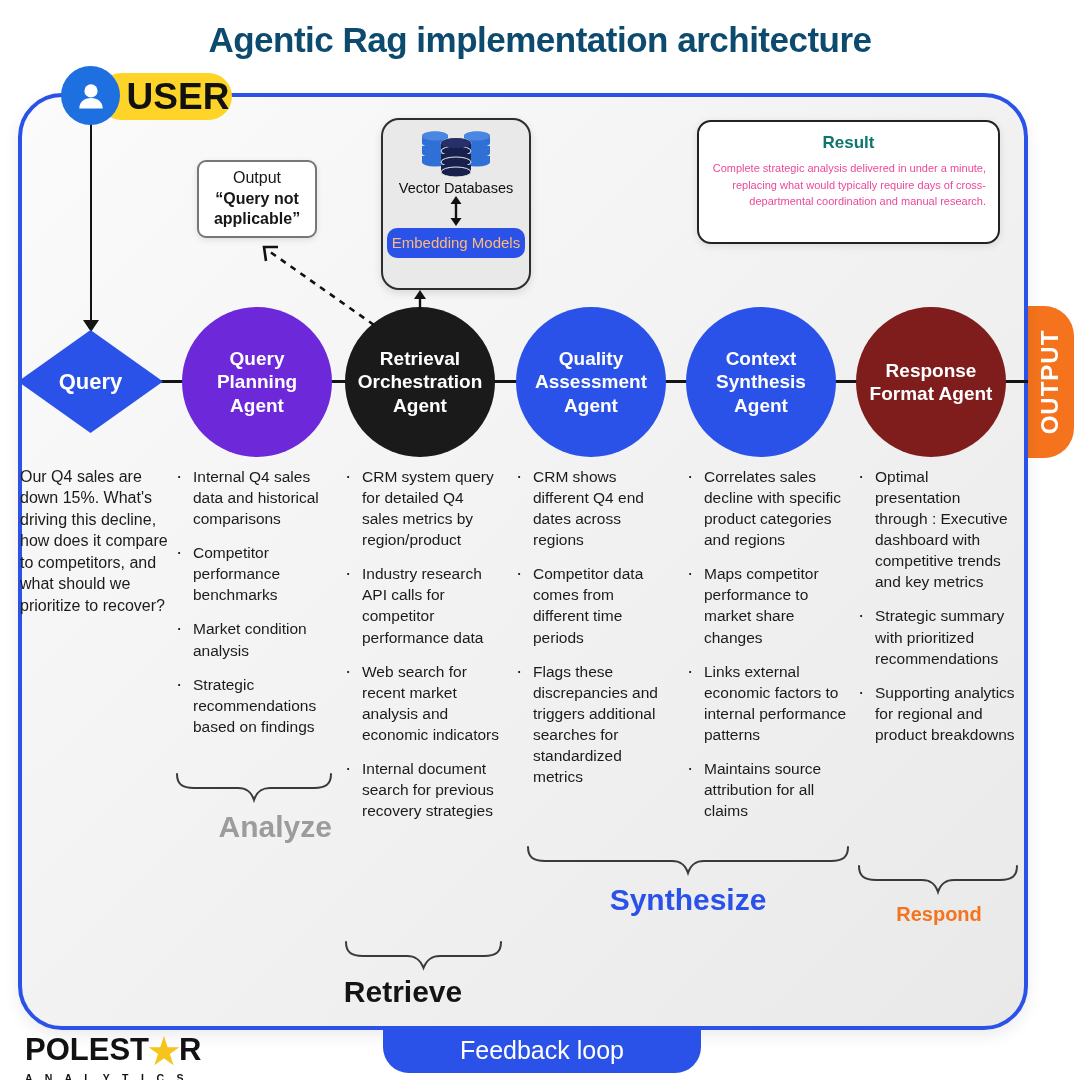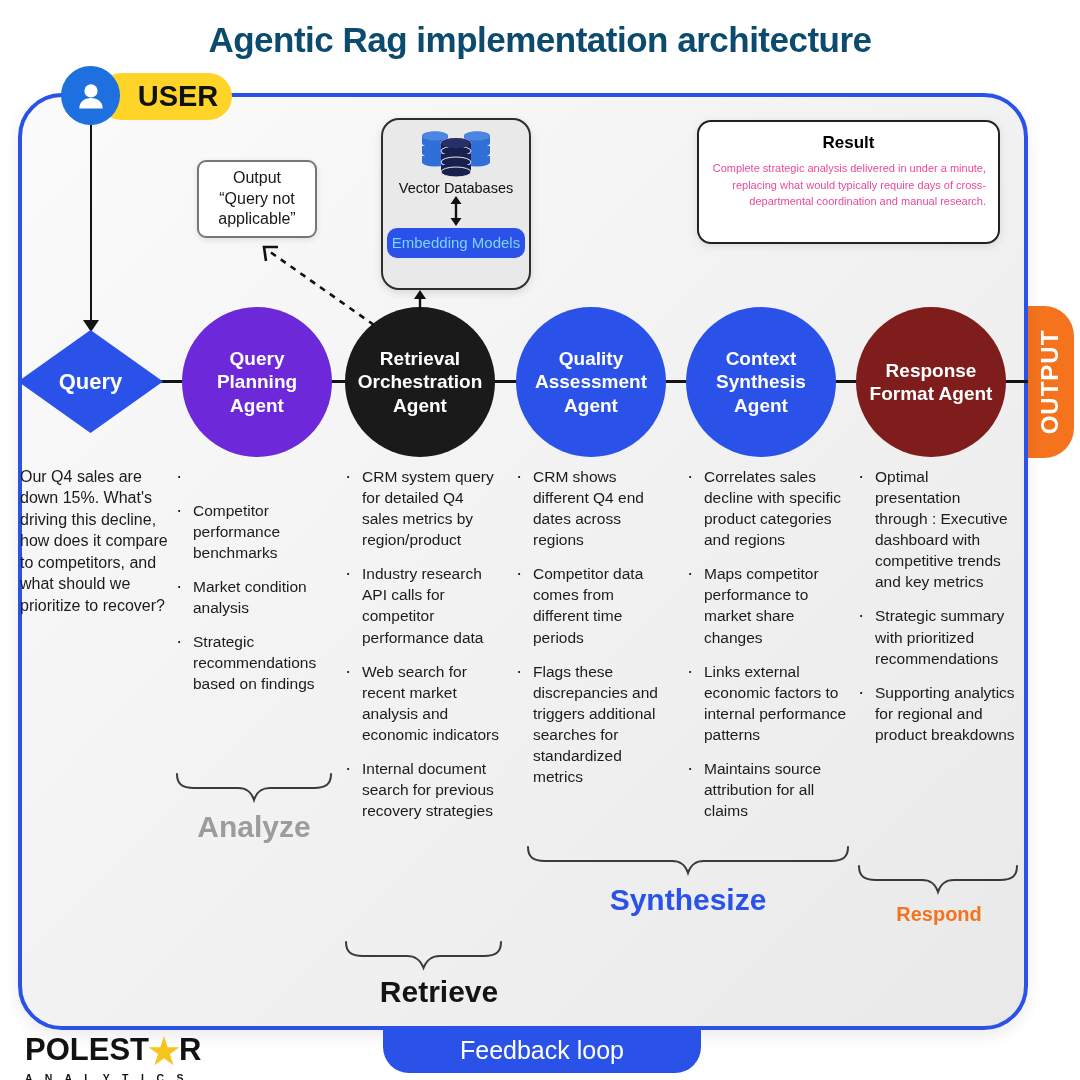--- a/index.html
+++ b/index.html
@@ -13,21 +13,21 @@
 
   
   .panel{left:18px;top:93px;width:1010px;height:937px;box-sizing:border-box;
          border:4px solid #2B52E8;border-radius:44px;
          background:linear-gradient(135deg,#fbfbfb 0%,#f1f1f1 55%,#e9e9e9 100%);
          box-shadow:0 6px 16px rgba(0,0,0,0.08);}
 
   
   .user-pill{left:98px;top:73px;width:134px;height:47px;background:#FFD429;border-radius:26px;
              display:flex;align-items:center;justify-content:center;padding-left:26px;box-sizing:border-box;
-             font-size:29px;font-weight:800;color:#111;}
+             font-size:37px;font-weight:800;color:#111;}
   .user-circle{left:61px;top:66px;width:59px;height:59px;border-radius:50%;background:#1E6FE0;
                display:flex;align-items:center;justify-content:center;z-index:3;}
 
   
   .hline{left:160px;top:380px;width:868px;height:3px;background:#141414;}
   .vline{left:90px;top:124px;width:2px;height:198px;background:#141414;}
   .varrow{left:83px;top:320px;width:0;height:0;border-left:8px solid transparent;
           border-right:8px solid transparent;border-top:12px solid #141414;}
 
   
@@ -50,49 +50,49 @@
   .output-tab{left:1026px;top:306px;width:48px;height:152px;background:#F4731C;
               border-radius:0 30px 30px 0;display:flex;align-items:center;justify-content:center;z-index:0;}
   .output-tab span{transform:rotate(-90deg);white-space:nowrap;color:#fff;font-size:24px;
                    font-weight:600;letter-spacing:1px;}
 
   
   .vector-box{left:345px;top:118px;width:150px;height:172px;box-sizing:border-box;background:#e9e9e9;
               border:2px solid #2e2e2e;border-radius:18px;display:flex;flex-direction:column;
               align-items:center;box-shadow:0 3px 8px rgba(0,0,0,0.12);margin-left:36px;}
   .vector-title{font-size:14.5px;color:#101010;margin-top:2px;}
-  .embed-box{width:134px;background:#2B52E8;color:#7dd3fc;border-radius:10px;text-align:center;
+  .embed-box{width:134px;background:#2B52E8;color:#fdba74;border-radius:10px;text-align:center;
              font-size:15px;line-height:1.3;padding:5px 2px;margin-top:2px;}
 
   
   .note-box{left:197px;top:160px;width:120px;height:78px;box-sizing:border-box;background:#fff;
             border:2px solid #777;border-radius:9px;display:flex;flex-direction:column;align-items:center;
             justify-content:center;text-align:center;font-size:16px;line-height:1.3;color:#171717;
             box-shadow:0 2px 6px rgba(0,0,0,0.10);}
   .result-box{left:697px;top:120px;width:303px;height:124px;box-sizing:border-box;background:#fff;
               border:2px solid #222;border-radius:14px;padding:11px 12px;text-align:center;
               box-shadow:0 2px 8px rgba(0,0,0,0.10);}
-  .result-title{font-size:17px;font-weight:800;color:#000000;margin-bottom:7px;}
+  .result-title{font-size:17px;font-weight:800;color:#0f766e;margin-bottom:7px;}
   .result-body{font-size:11px;line-height:1.5;color:#ec4899;text-align:right;}
 
   
   .col{top:466px;font-size:15.5px;line-height:1.36;color:#1b1b1b;}
   .col .item{display:grid;grid-template-columns:17px 1fr;margin-bottom:13px;overflow-wrap:break-word;}
   .col .dot{font-size:19px;line-height:1.1;color:#222;}
   .c1{left:20px;width:148px;font-size:16px;line-height:1.34;}
   .c2{left:176px;width:156px;}
   .c3{left:345px;width:157px;}
   .c4{left:516px;width:156px;}
   .c5{left:687px;width:161px;}
   .c6{left:858px;width:158px;}
 
   
   .phase{font-weight:800;text-align:center;}
-  .ph-analyze{left:176px;width:156px;top:810px;font-size:30px;color:#9c9c9c;}
-  .ph-retrieve{left:356px;width:166px;top:975px;font-size:30px;color:#141414;}
+  .ph-analyze{left:176px;width:156px;top:810px;font-size:30px;color:#9c9c9c;text-align:right;}
+  .ph-retrieve{left:320px;width:166px;top:975px;font-size:30px;color:#141414;}
   .ph-synthesize{left:528px;width:320px;top:883px;font-size:30px;color:#2B52E8;}
   .ph-respond{left:858px;width:162px;top:903px;font-size:20px;color:#F4731C;}
   svg.brace{overflow:visible;}
 
   
   .feedback{left:383px;top:1028px;width:318px;height:45px;background:#2B52E8;
             border-radius:0 0 26px 26px;display:flex;align-items:center;justify-content:center;
             color:#ffffff;font-size:25px;font-weight:400;z-index:4;}
 
   
@@ -192,38 +192,39 @@
   <div class="embed-box">Embedding Models</div>
 </div>
 
 <svg class="abs" style="left:410px;top:290px;" width="20" height="20" viewBox="0 0 20 20">
   <line x1="10" y1="6" x2="10" y2="20" stroke="#111" stroke-width="2.4"></line>
   <polygon points="10,0 4,9 16,9" fill="#111"></polygon>
 </svg>
 
 <div class="abs note-box">
   <div>Output</div>
-  <div style="width:106px;">“Query not applicable”</div>
+  <div style="width:106px;font-weight:bold;">“Query not applicable”</div>
 </div>
 
 <svg class="abs" style="left:250px;top:237px;" width="130" height="92" viewBox="0 0 130 92">
   <line x1="124" y1="88" x2="16" y2="12" stroke="#111" stroke-width="2.6" stroke-dasharray="6 6"></line>
   <polyline points="28,10 14,10 16,24" fill="none" stroke="#111" stroke-width="2.6"></polyline>
 </svg>
 
 <div class="abs result-box">
   <div class="result-title">Result</div>
   <div class="result-body">Complete strategic analysis delivered in under a minute, replacing what would typically require days of cross-departmental coordination and manual research.</div>
 </div>
 
 <div class="abs col c1">Our Q4 sales are down 15%. What's driving this decline, how does it compare to competitors, and what should we prioritize to recover?</div>
 
 <div class="abs col c2">
   <div class="item">
       <span class="dot">·</span>
+      <span>Internal Q4 sales data and historical comparisons</span>
     </div>
   <div class="item">
       <span class="dot">·</span>
       <span>Competitor performance benchmarks</span>
     </div>
   <div class="item">
       <span class="dot">·</span>
       <span>Market condition analysis</span>
     </div>
   <div class="item">

